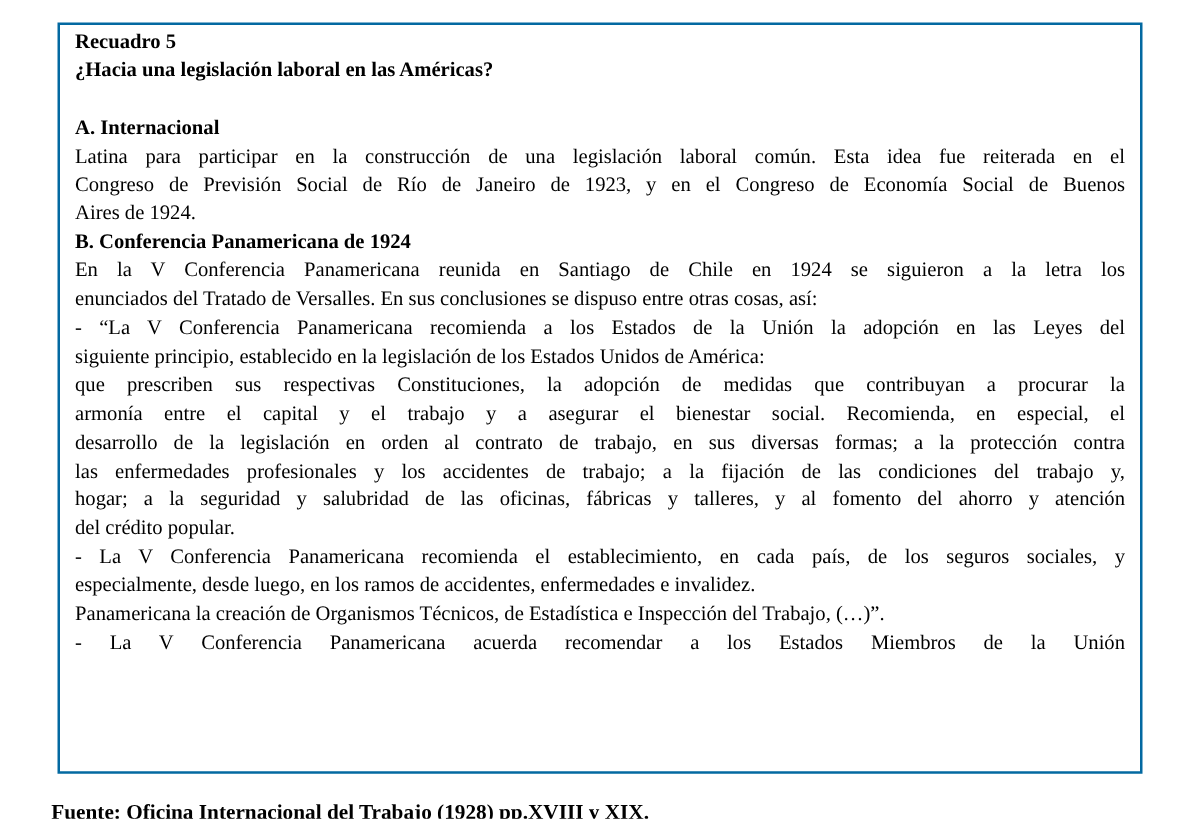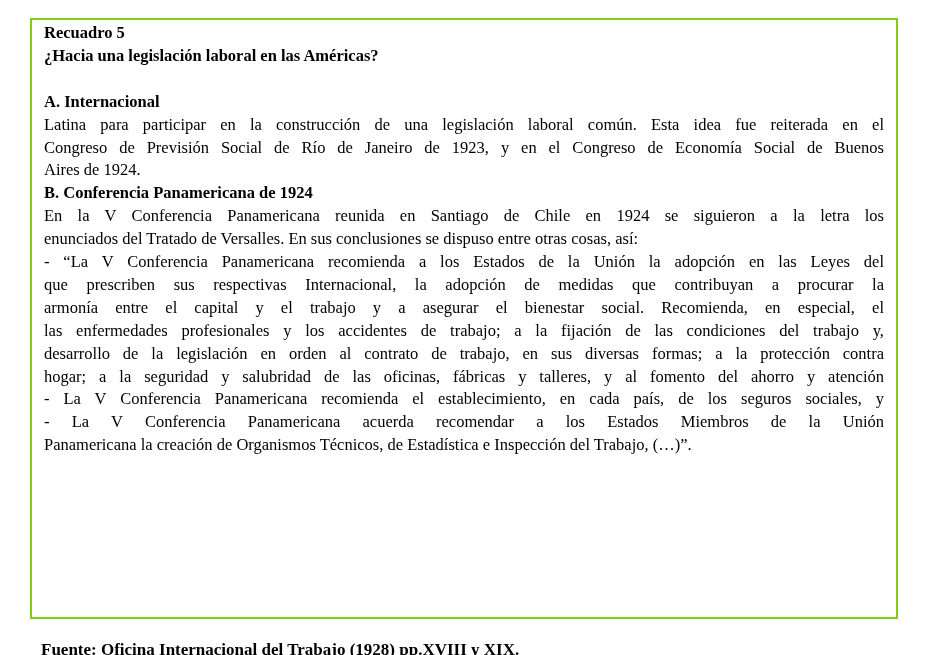--- a/index.html
+++ b/index.html
@@ -12,25 +12,25 @@
     width: 947px;
     height: 655px;
     background: #ffffff;
     color: #000000;
     font-family: "Liberation Serif", serif;
     font-size: 16.5px;
     line-height: 22.9px;
   }
   .recuadro-box {
     position: absolute;
-    left: 30px;
+    left: 46px;
     top: 18px;
     width: 868px;
     height: 601px;
-    border: 2px solid #84cc16;
+    border: 2px solid #0369a1;
     box-sizing: border-box;
     padding: 2px 12px 0 12px;
     overflow: hidden;
   }
   .para {
     margin: 0;
   }
   .bold {
     font-weight: 700;
   }
@@ -78,35 +78,38 @@
       </div>
 
     <p class="para bold">B. Conferencia Panamericana de 1924</p>
     <div class="para">
         <div class="tline">En la V Conferencia Panamericana reunida en Santiago de Chile en 1924 se siguieron a la letra los</div>
         <div class="tline tline-last">enunciados del Tratado de Versalles. En sus conclusiones se dispuso entre otras cosas, así:</div>
       </div>
 
     <div class="para">
         <div class="tline">- “La V Conferencia Panamericana recomienda a los Estados de la Unión la adopción en las Leyes del</div>
+        <div class="tline tline-last">siguiente principio, establecido en la legislación de los Estados Unidos de América:</div>
       </div>
 
 
     <div class="para">
-        <div class="tline">que prescriben sus respectivas Internacional, la adopción de medidas que contribuyan a procurar la</div>
+        <div class="tline">que prescriben sus respectivas Constituciones, la adopción de medidas que contribuyan a procurar la</div>
         <div class="tline">armonía entre el capital y el trabajo y a asegurar el bienestar social. Recomienda, en especial, el</div>
+        <div class="tline">desarrollo de la legislación en orden al contrato de trabajo, en sus diversas formas; a la protección contra</div>
         <div class="tline">las enfermedades profesionales y los accidentes de trabajo; a la fijación de las condiciones del trabajo y,</div>
-        <div class="tline">desarrollo de la legislación en orden al contrato de trabajo, en sus diversas formas; a la protección contra</div>
         <div class="tline">hogar; a la seguridad y salubridad de las oficinas, fábricas y talleres, y al fomento del ahorro y atención</div>
+        <div class="tline tline-last">del crédito popular.</div>
       </div>
     <div class="para">
         <div class="tline">- La V Conferencia Panamericana recomienda el establecimiento, en cada país, de los seguros sociales, y</div>
+        <div class="tline tline-last">especialmente, desde luego, en los ramos de accidentes, enfermedades e invalidez.</div>
       </div>
     <div class="para">
+        <div class="tline tline-last">Panamericana la creación de Organismos Técnicos, de Estadística e Inspección del Trabajo, (…)”.</div>
         <div class="tline">- La V Conferencia Panamericana acuerda recomendar a los Estados Miembros de la Unión</div>
-        <div class="tline tline-last">Panamericana la creación de Organismos Técnicos, de Estadística e Inspección del Trabajo, (…)”.</div>
       </div>
 
   </div>
 
   <p class="source-line">Fuente: Oficina Internacional del Trabajo (1928) pp.XVIII y XIX.</p>
 
 </div>
 
 </body></html>

